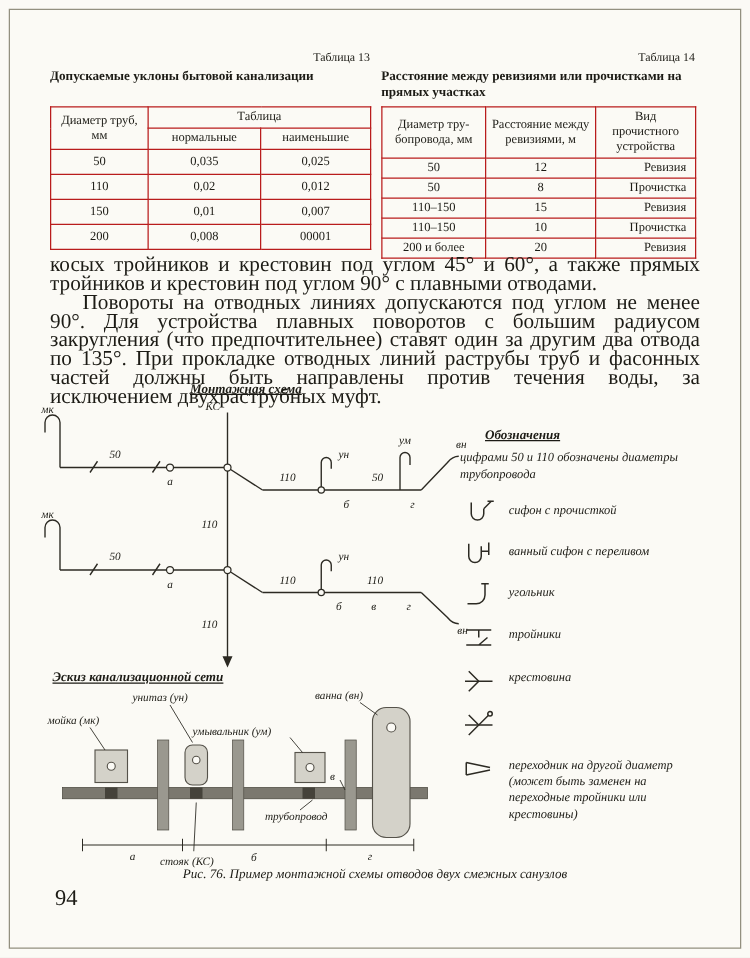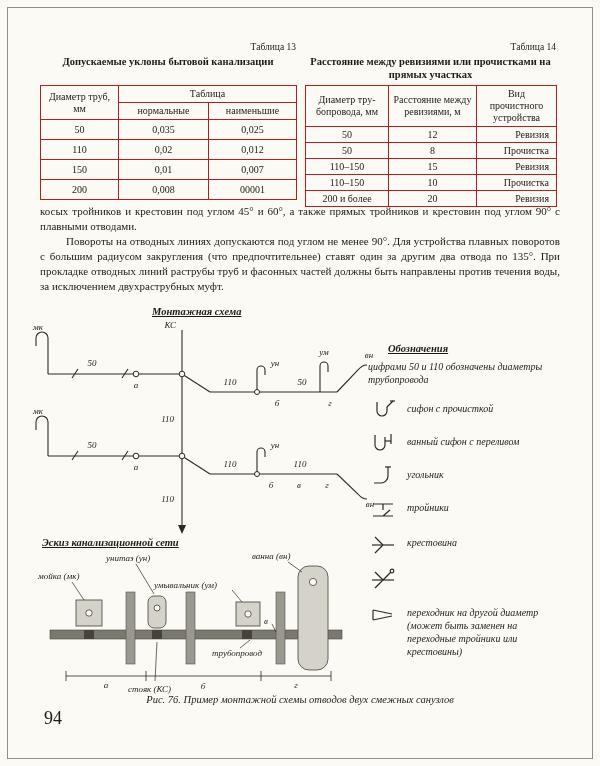--- a/index.html
+++ b/index.html
@@ -2,30 +2,30 @@
 <html><head>
 <meta charset="utf-8">
 <style>
   * { box-sizing: border-box; margin: 0; padding: 0; }
   html,body { width:600px; height:766px; }
   body { background:#e8e6df; font-family:"Liberation Serif","DejaVu Serif",serif; }
   .page { position:relative; width:600px; height:766px; background:#fbfaf5; color:#1c1b15; overflow:hidden; }
   .scan-frame { position:absolute; inset:7px; border:1px solid #93907f; pointer-events:none; }
 
   .tbl-label { position:absolute; font-size:9.5px; text-align:right; }
-  .tbl-title { position:absolute; font-weight:bold; font-size:10.5px; text-align:center; line-height:1.25; }
+  .tbl-title { position:absolute; font-weight:bold; font-size:10.5px; text-align:left; line-height:1.25; }
 
   .tblwrap { position:absolute; }
   table { border-collapse:collapse; font-size:10px; width:100%; table-layout:fixed; }
   th, td { border:1px solid #b91c1c; padding:2px 3px; text-align:center; font-weight:normal; vertical-align:middle; line-height:1.2; }
   .t13 td { padding:3.5px 3px; }
   .t14 td { padding:1.5px 3px; }
   .t14 td.dev { text-align:right; padding-right:7px; }
 
-  .bodytext { position:absolute; left:40px; top:204px; width:520px; font-size:11px; line-height:15px; text-align:justify; }
+  .bodytext { position:absolute; left:40px; top:204px; width:520px; font-size:17px; line-height:15px; text-align:justify; }
   .bodytext p.indent { text-indent:26px; }
 
   .fig-title { position:absolute; font-style:italic; font-weight:bold; font-size:10.5px; text-decoration:underline; }
 
   svg { position:absolute; overflow:visible; }
   .pipe { stroke:#2c2a23; stroke-width:1.1; fill:none; }
   .fit { fill:#fbfaf5; stroke:#2c2a23; stroke-width:1; }
   .dlabel { font-family:"Liberation Serif","DejaVu Serif",serif; font-style:italic; font-size:9px; fill:#1c1b15; }
   .arrowhead { fill:#2c2a23; stroke:none; }
 

